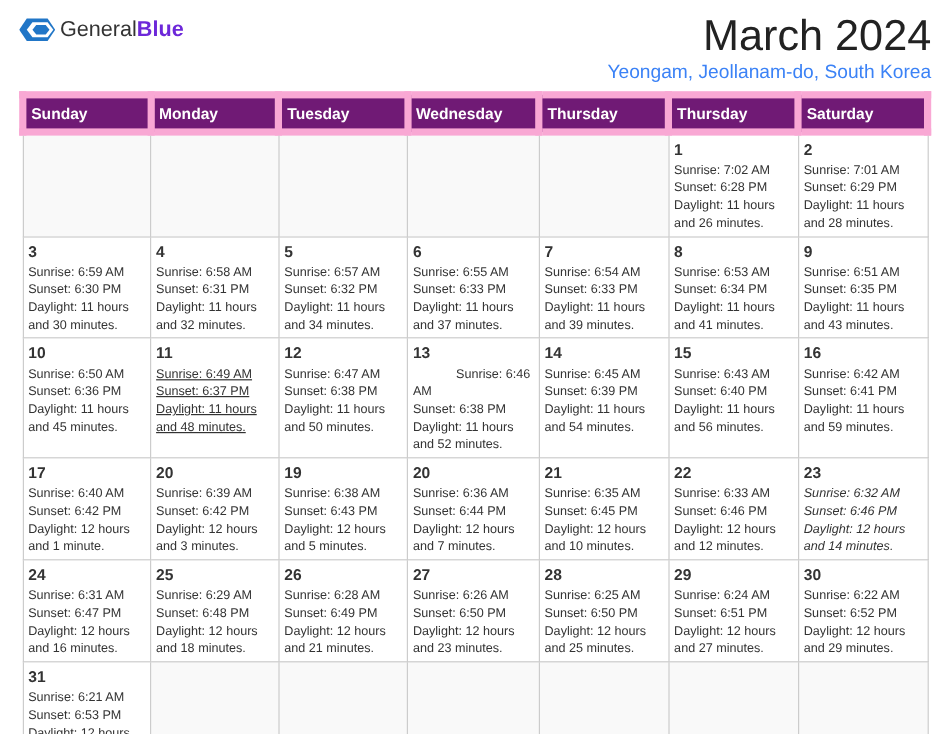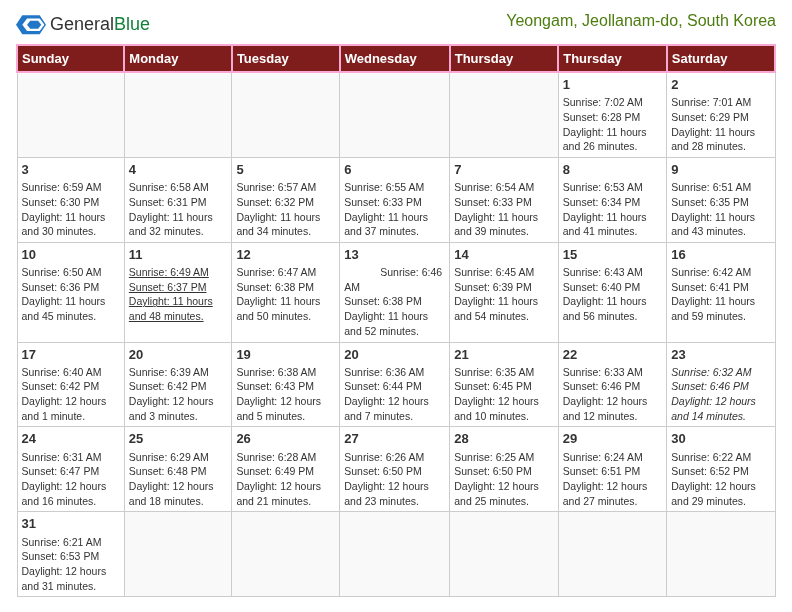--- a/index.html
+++ b/index.html
@@ -27,55 +27,55 @@
     }
     .logo-text {
       font-size: 18px;
       color: #333;
       line-height: 1;
     }
     .logo-text span.general {
       font-weight: normal;
     }
     .logo-text span.blue {
-      color: #15803d;
-      font-weight: normal;
+      color: #6d28d9;
+      font-weight: bold;
     }
     .logo-icon {
       width: 30px;
       height: 28px;
     }
     .title-area {
       text-align: right;
     }
     .month-title {
       font-size: 36px;
       font-weight: normal;
       color: #222;
       line-height: 1.1;
     }
     .subtitle {
       font-size: 16px;
-      color: #4d7c0f;
+      color: #3b82f6;
       margin-top: 2px;
     }
     .calendar-table {
       width: 100%;
       border-collapse: collapse;
       margin-top: 6px;
       font-size: 11px;
     }
     .calendar-table th {
-      background: #7f1d1d;
+      background: #701a75;
       color: #fff;
       padding: 5px 4px;
       text-align: left;
       font-size: 13px;
       font-weight: bold;
-      border: 2px solid #f9a8d4;
+      border: 6px solid #f9a8d4;
     }
     .calendar-table td {
       border: 1px solid #ccc;
       vertical-align: top;
       padding: 3px 4px;
       height: 76px;
       width: 113px;
       background: #fff;
       color: #333;
       font-size: 10.5px;
@@ -103,20 +103,21 @@
       <svg class="logo-icon" viewBox="0 0 38 34" xmlns="http://www.w3.org/2000/svg">
         <polygon points="8,6 30,6 38,18 30,30 8,30 0,18" fill="#2176c7"></polygon>
         <polygon points="14,10 30,10 36,18 30,26 14,26 8,18" fill="#fff"></polygon>
         <polygon points="18,13 28,13 32,18 28,23 18,23 14,18" fill="#2176c7"></polygon>
       </svg>
       <div class="logo-text">
         <span class="general">General</span><span class="blue">Blue</span>
       </div>
     </div>
     <div class="title-area">
+      <div class="month-title">March 2024</div>
       <div class="subtitle">Yeongam, Jeollanam-do, South Korea</div>
     </div>
   </div>
 
   <table class="calendar-table">
     <thead>
       <tr>
         <th>Sunday</th>
         <th>Monday</th>
         <th>Tuesday</th>

